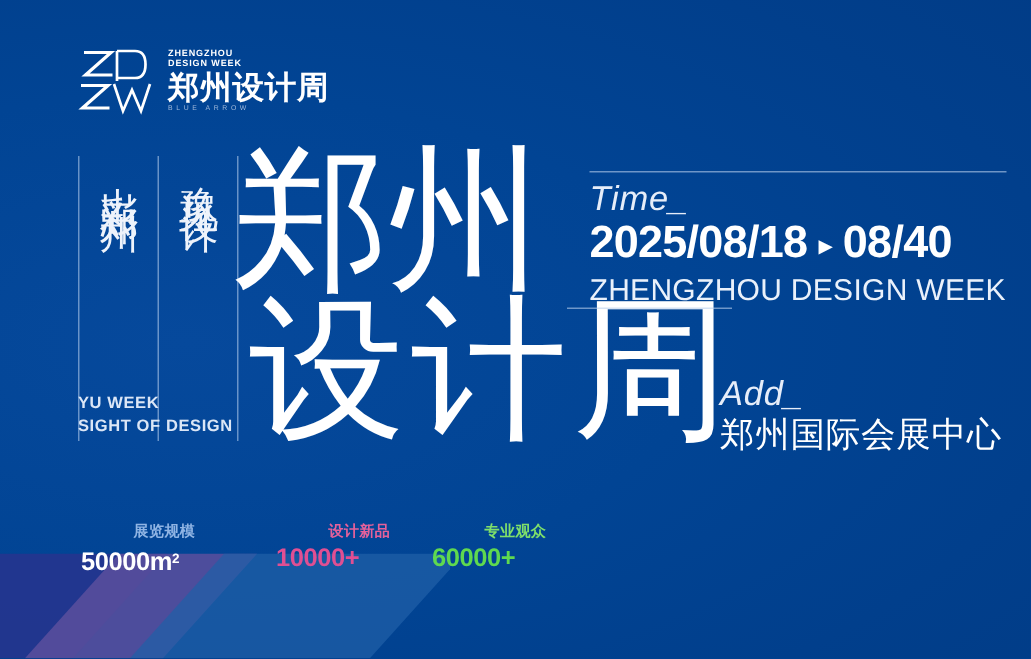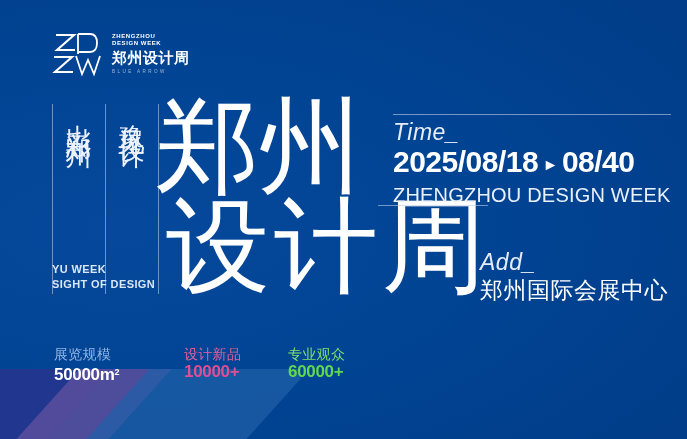--- a/index.html
+++ b/index.html
@@ -35,21 +35,21 @@
   
   .logo{position:absolute;left:52px;top:30px;display:flex;align-items:flex-start;}
   .logo-mark{position:relative;width:52px;height:48px;}
   .logo-mark svg{display:block;}
   .logo-text{margin-left:8px;padding-top:3px;}
   .logo-en{
     font-size:6px;line-height:7.4px;font-weight:700;color:#ffffff;
     letter-spacing:.6px;
   }
   .logo-cn{
-    margin-top:2px;font-size:15px;line-height:17px;font-weight:700;color:#ffffff;
+    margin-top:2px;font-size:21px;line-height:17px;font-weight:700;color:#ffffff;
     letter-spacing:.5px;font-family:"DejaVu Sans", sans-serif;
   }
   .logo-sub{
     margin-top:2px;font-size:4.6px;line-height:6px;color:#9fb8da;letter-spacing:2.4px;
   }
   
   .vslogan{position:absolute;left:52px;top:104px;display:flex;height:190px;}
   .vcol{
     writing-mode:vertical-rl;text-orientation:upright;
     font-family:"DejaVu Sans", sans-serif;
@@ -94,21 +94,21 @@
   .add-cn{
     margin-top:2px;font-family:"DejaVu Sans", sans-serif;
     font-size:23px;line-height:28px;font-weight:400;color:#ffffff;letter-spacing:.5px;
     white-space:nowrap;
   }
   
   .stats{position:absolute;left:54px;top:349px;display:flex;gap:26px;}
   .stat{min-width:62px;}
   .stat .k{
     font-family:"DejaVu Sans", sans-serif;
-    font-size:14px;line-height:11px;font-weight:400;letter-spacing:.3px;
+    font-size:10px;line-height:11px;font-weight:700;letter-spacing:.3px;margin-left:35px;
   }
   .stat .v{
     margin-top:2px;font-size:17px;line-height:20px;font-weight:700;letter-spacing:-.3px;
     white-space:nowrap;
   }
   .stat .v sup{font-size:9px;vertical-align:5px;}
   .s1 .k{color:#8fb4e4;} .s1 .v{color:#ffffff;}
   .s2 .k{color:#b9c8dd;} .s2 .v{color:#e9edf3;}
   .s3 .k{color:#e4619b;} .s3 .v{color:#e04f93;}
   .s4 .k{color:#7fe06a;} .s4 .v{color:#5fd94f;}

